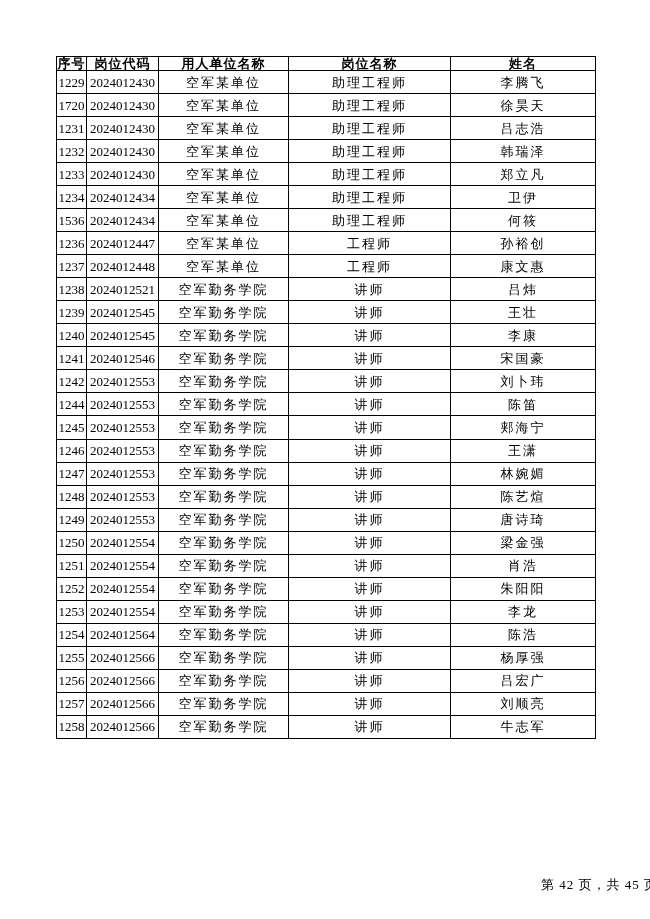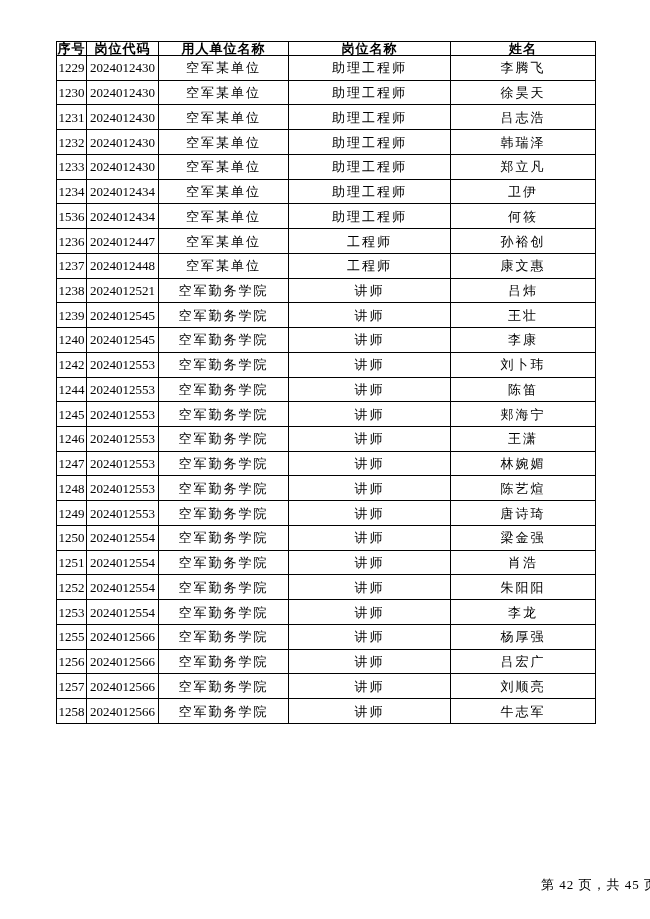--- a/index.html
+++ b/index.html
@@ -8,21 +8,21 @@
     width: 650px;
     height: 919px;
     background: #ffffff;
     color: #000000;
     font-family: "Liberation Serif", "DejaVu Serif", serif;
     overflow: hidden;
   }
   table.roster {
     position: absolute;
     left: 56px;
-    top: 41px;
+    top: 56px;
     width: 539px;
     height: 683px;
     border-collapse: collapse;
     table-layout: fixed;
   }
   .roster th, .roster td {
     border: 1px solid #000000;
     text-align: center;
     vertical-align: middle;
     font-size: 13px;
@@ -75,21 +75,21 @@
     </thead>
     <tbody>
         <tr>
           <td class="num">1229</td>
           <td class="num">2024012430</td>
           <td class="cjk">空军某单位</td>
           <td class="cjk">助理工程师</td>
           <td class="cjk">李腾飞</td>
         </tr>
         <tr>
-          <td class="num">1230</td>
+          <td class="num">1720</td>
           <td class="num">2024012430</td>
           <td class="cjk">空军某单位</td>
           <td class="cjk">助理工程师</td>
           <td class="cjk">徐昊天</td>
         </tr>
         <tr>
           <td class="num">1231</td>
           <td class="num">2024012430</td>
           <td class="cjk">空军某单位</td>
           <td class="cjk">助理工程师</td>
@@ -152,20 +152,27 @@
           <td class="cjk">王壮</td>
         </tr>
         <tr>
           <td class="num">1240</td>
           <td class="num">2024012545</td>
           <td class="cjk">空军勤务学院</td>
           <td class="cjk">讲师</td>
           <td class="cjk">李康</td>
         </tr>
         <tr>
+          <td class="num">1241</td>
+          <td class="num">2024012546</td>
+          <td class="cjk">空军勤务学院</td>
+          <td class="cjk">讲师</td>
+          <td class="cjk">宋国豪</td>
+        </tr>
+        <tr>
           <td class="num">1242</td>
           <td class="num">2024012553</td>
           <td class="cjk">空军勤务学院</td>
           <td class="cjk">讲师</td>
           <td class="cjk">刘卜玮</td>
         </tr>
         <tr>
           <td class="num">1244</td>
           <td class="num">2024012553</td>
           <td class="cjk">空军勤务学院</td>
@@ -227,20 +234,27 @@
           <td class="cjk">空军勤务学院</td>
           <td class="cjk">讲师</td>
           <td class="cjk">朱阳阳</td>
         </tr>
         <tr>
           <td class="num">1253</td>
           <td class="num">2024012554</td>
           <td class="cjk">空军勤务学院</td>
           <td class="cjk">讲师</td>
           <td class="cjk">李龙</td>
+        </tr>
+        <tr>
+          <td class="num">1254</td>
+          <td class="num">2024012564</td>
+          <td class="cjk">空军勤务学院</td>
+          <td class="cjk">讲师</td>
+          <td class="cjk">陈浩</td>
         </tr>
         <tr>
           <td class="num">1255</td>
           <td class="num">2024012566</td>
           <td class="cjk">空军勤务学院</td>
           <td class="cjk">讲师</td>
           <td class="cjk">杨厚强</td>
         </tr>
         <tr>
           <td class="num">1256</td>

